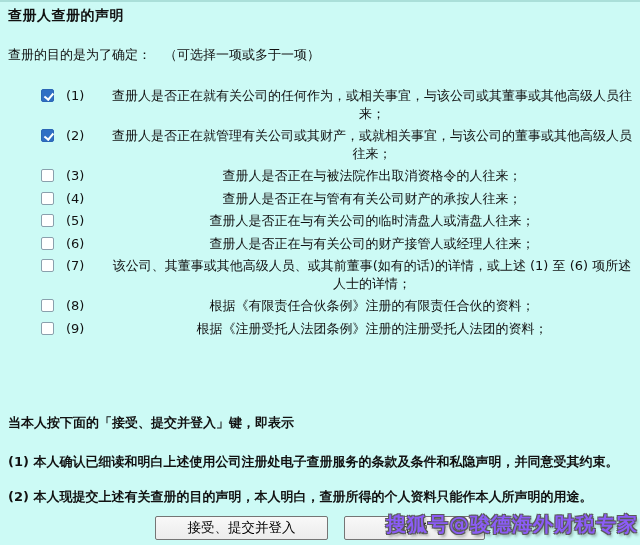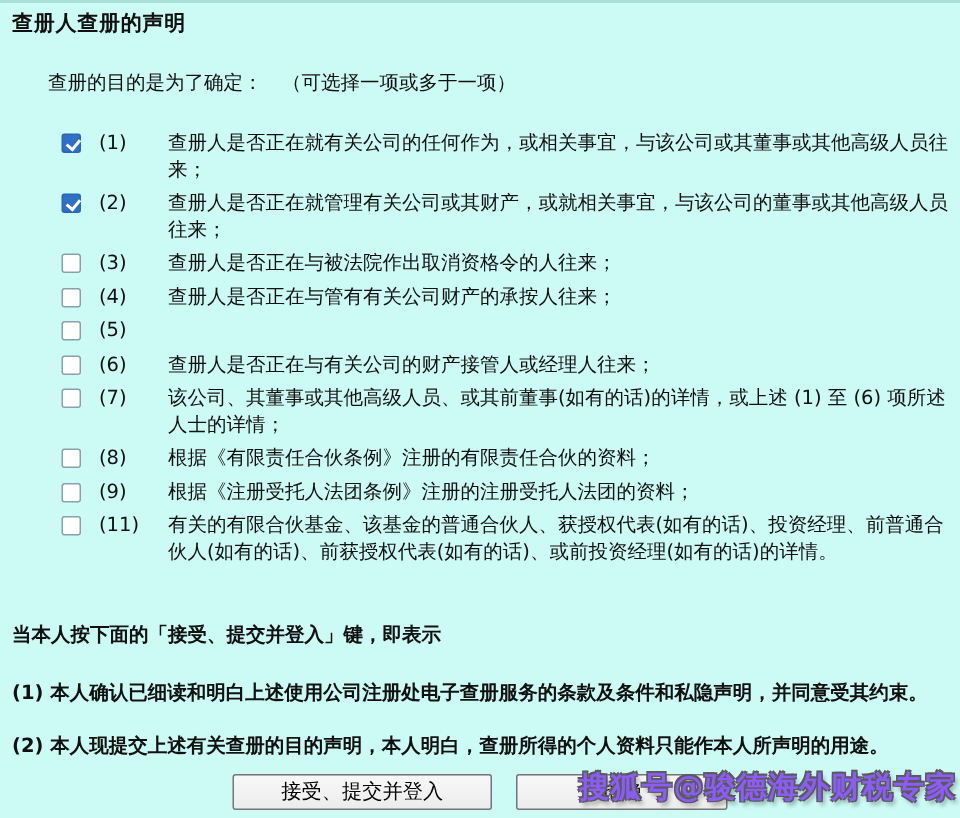--- a/index.html
+++ b/index.html
@@ -15,21 +15,20 @@
     position: absolute; left: 0; top: 0; width: 640px; height: 2px;
     background: #aadfd9;
   }
   .title {
     position: absolute; left: 8px; top: 7px;
     font-size: 14px; font-weight: bold; letter-spacing: 0.5px;
   }
   .purpose {
     position: absolute; left: 8px; top: 46px;
     font-size: 13px;
-    margin-left: 24px;
   }
   .items { position: absolute; left: 0; top: 87px; width: 640px; }
   .item {
     display: flex; align-items: flex-start;
     margin-bottom: 5px;
     font-size: 13px; line-height: 17.5px;
   }
   .cb {
     flex: 0 0 13px; width: 13px; height: 13px;
     margin-left: 41px; margin-top: 2px;
@@ -42,21 +41,21 @@
   }
   .cb.checked { background: #2f6fc4; border-color: #2b66b5; }
   .cb.checked::after {
     content: "";
     position: absolute; left: 3.5px; top: 0.5px;
     width: 3.5px; height: 7px;
     border: solid #ffffff; border-width: 0 2px 2px 0;
     transform: rotate(40deg);
   }
   .num { flex: 0 0 46px; margin-left: 12px; white-space: nowrap; }
-  .txt { width: 520px; }
+  .txt { width: 520px; text-align: center; }
   .footer-heading, .footer-line {
     position: absolute; left: 8px;
     font-size: 13px; font-weight: bold;
     white-space: nowrap;
   }
   .footer-heading { top: 414px; }
   .fl1 { top: 453px; }
   .fl2 { top: 488px; }
   .button-row {
     position: absolute; left: 0; top: 516px; width: 640px;
@@ -113,20 +112,21 @@
     <span class="txt">查册人是否正在与被法院作出取消资格令的人往来；</span>
   </div>
   <div class="item">
     <span class="cb"></span>
     <span class="num">(4)</span>
     <span class="txt">查册人是否正在与管有有关公司财产的承按人往来；</span>
   </div>
   <div class="item">
     <span class="cb"></span>
     <span class="num">(5)</span>
+    <span class="txt">查册人是否正在与有关公司的临时清盘人或清盘人往来；</span>
   </div>
   <div class="item">
     <span class="cb"></span>
     <span class="num">(6)</span>
     <span class="txt">查册人是否正在与有关公司的财产接管人或经理人往来；</span>
   </div>
   <div class="item">
     <span class="cb"></span>
     <span class="num">(7)</span>
     <span class="txt">该公司、其董事或其他高级人员、或其前董事(如有的话)的详情，或上述 (1) 至 (6) 项所述人士的详情；</span>
@@ -134,25 +134,20 @@
   <div class="item">
     <span class="cb"></span>
     <span class="num">(8)</span>
     <span class="txt">根据《有限责任合伙条例》注册的有限责任合伙的资料；</span>
   </div>
   <div class="item">
     <span class="cb"></span>
     <span class="num">(9)</span>
     <span class="txt">根据《注册受托人法团条例》注册的注册受托人法团的资料；</span>
   </div>
-  <div class="item">
-    <span class="cb"></span>
-    <span class="num">(11)</span>
-    <span class="txt">有关的有限合伙基金、该基金的普通合伙人、获授权代表(如有的话)、投资经理、前普通合伙人(如有的话)、前获授权代表(如有的话)、或前投资经理(如有的话)的详情。</span>
-  </div>
 </div>
 
 <div class="footer-heading">当本人按下面的「接受、提交并登入」键，即表示</div>
 <div class="footer-line fl1">(1)  本人确认已细读和明白上述使用公司注册处电子查册服务的条款及条件和私隐声明，并同意受其约束。</div>
 <div class="footer-line fl2">(2)  本人现提交上述有关查册的目的声明，本人明白，查册所得的个人资料只能作本人所声明的用途。</div>
 
 <div class="button-row">
   <button class="btn btn-accept">接受、提交并登入</button>
   <button class="btn btn-reject">拒绝</button>
 </div>

